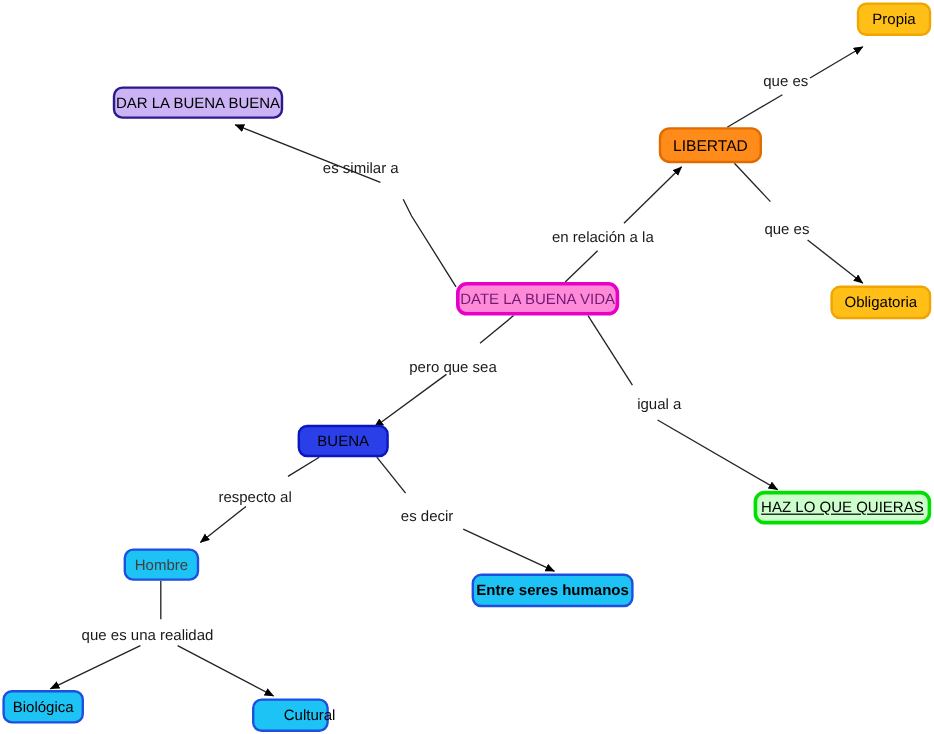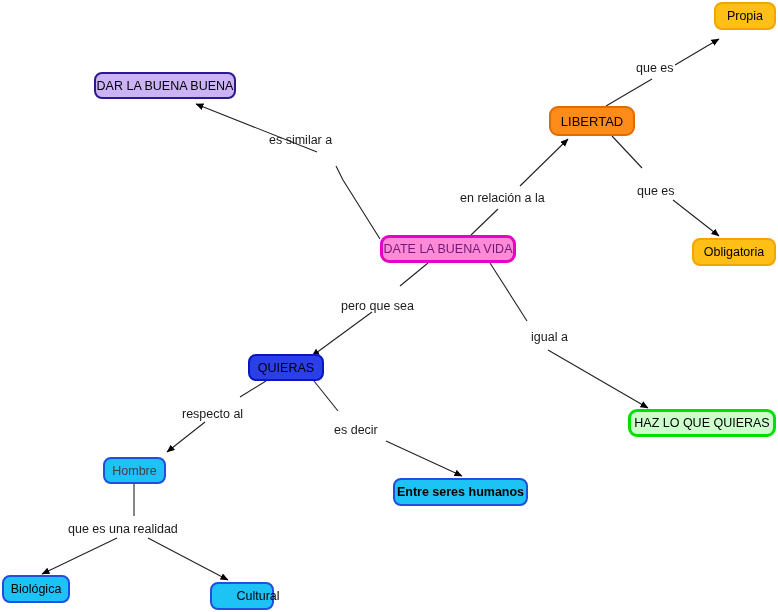--- a/index.html
+++ b/index.html
@@ -86,25 +86,25 @@
       </div>
       <div class="node" style="left: 692px; top: 238px; width: 84px; height: 28px; background: rgb(255, 191, 22); border-color: rgb(240, 165, 0); border-width: 2px; border-radius: 8px; color: rgb(0, 0, 0); font-size: 12.5px;">
         <span>Obligatoria</span>
       </div>
       <div class="node" style="left: 94px; top: 72px; width: 142px; height: 27px; background: rgb(203, 179, 245); border-color: rgb(43, 26, 140); border-width: 2.5px; border-radius: 8px; color: rgb(0, 0, 0); font-size: 12.5px;">
         <span>DAR LA BUENA BUENA</span>
       </div>
       <div class="node" style="left: 380px; top: 235px; width: 136px; height: 28px; background: rgb(255, 138, 216); border-color: rgb(232, 0, 200); border-width: 3px; border-radius: 9px; color: #701a75; font-size: 12.5px;">
         <span>DATE LA BUENA VIDA</span>
       </div>
-      <div class="node" style="left: 628px; top: 409px; width: 148px; height: 28px; background: rgb(204, 255, 204); border-color: rgb(0, 224, 0); border-width: 3px; border-radius: 9px; color: rgb(0, 0, 0); font-size: 12.5px;">
+      <div class="node" style="left: 628px; top: 409px; width: 148px; height: 28px; background: rgb(204, 255, 204); border-color: rgb(0, 224, 0); border-width: 3px; border-radius: 9px; color: rgb(0, 0, 0); font-size: 12.5px; text-decoration: underline;">
         <span>HAZ LO QUE QUIERAS</span>
       </div>
       <div class="node" style="left: 248px; top: 354px; width: 76px; height: 27px; background: rgb(43, 63, 232); border-color: rgb(10, 23, 192); border-width: 2.5px; border-radius: 8px; color: rgb(0, 0, 0); font-size: 12.5px;">
-        <span>QUIERAS</span>
+        <span>BUENA</span>
       </div>
       <div class="node" style="left: 103px; top: 457px; width: 63px; height: 27px; background: rgb(30, 195, 245); border-color: rgb(31, 79, 224); border-width: 2.5px; border-radius: 8px; color: #404040; font-size: 12.5px;">
         <span>Hombre</span>
       </div>
       <div class="node" style="left: 393px; top: 478px; width: 135px; height: 28px; background: rgb(30, 195, 245); border-color: rgb(31, 79, 224); border-width: 2.5px; border-radius: 8px; color: rgb(0, 0, 0); font-size: 12.5px; font-weight: bold;">
         <span>Entre seres humanos</span>
       </div>
       <div class="node" style="left: 2px; top: 575px; width: 68px; height: 28px; background: rgb(30, 195, 245); border-color: rgb(31, 79, 224); border-width: 2.5px; border-radius: 8px; color: rgb(0, 0, 0); font-size: 12.5px;">
         <span>Biológica</span>
       </div>

